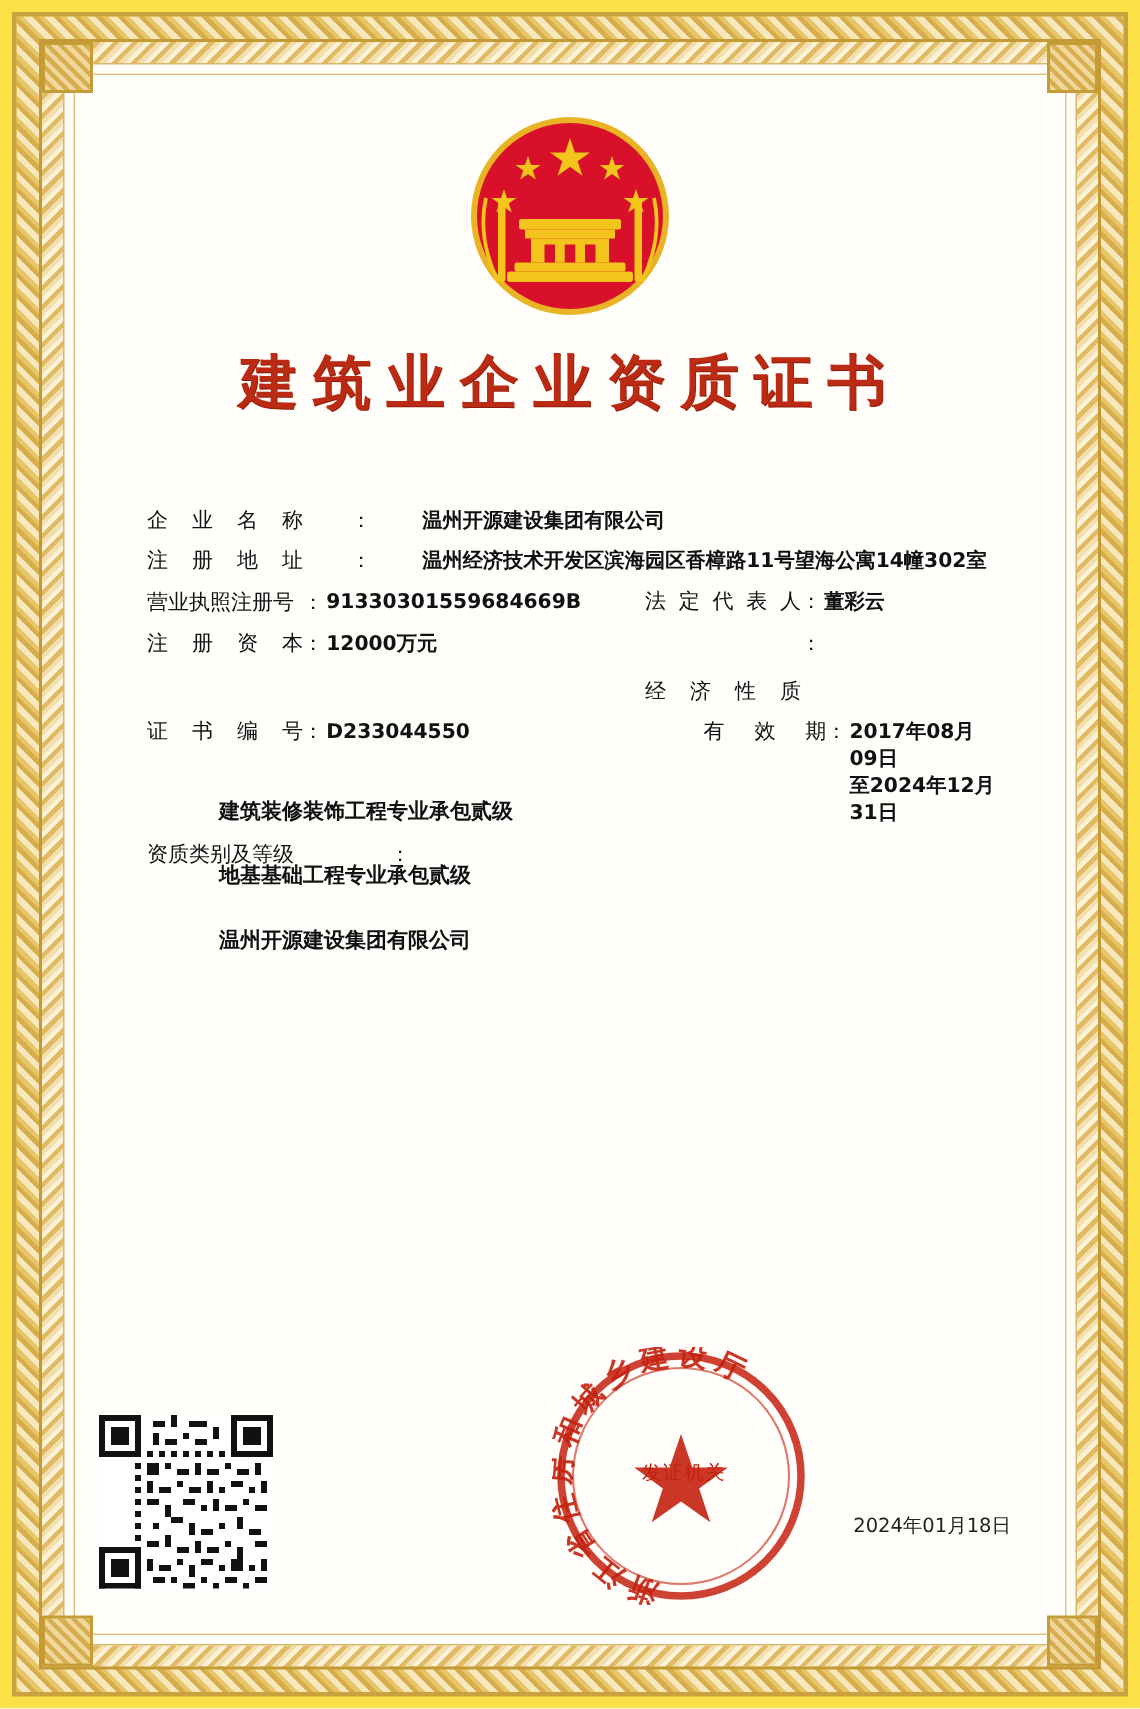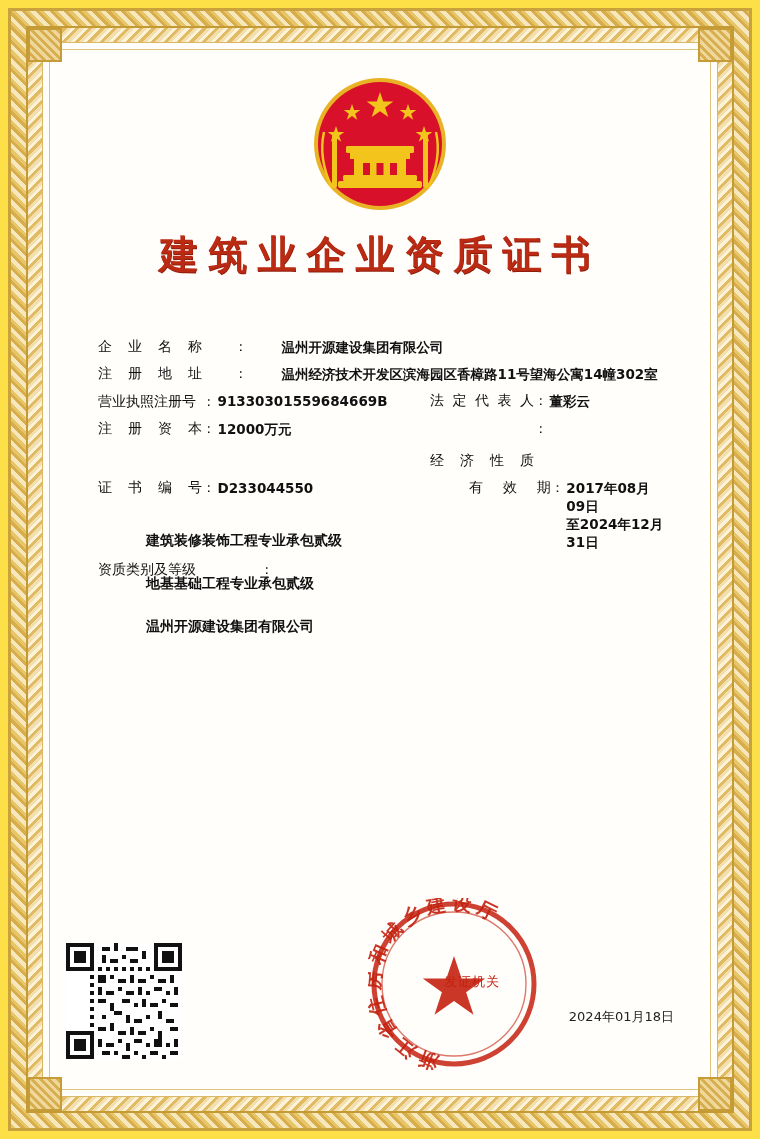--- a/index.html
+++ b/index.html
@@ -169,21 +169,21 @@
   
   .seal {
     position: absolute;
     left: 368px;
     top: 898px;
     width: 172px;
     height: 172px;
   }
   .seal-label {
     position: absolute;
-    left: 444px;
+    left: 428px;
     top: 973px;
     font-family: "DejaVu Serif", "Liberation Serif", serif;
     font-size: 13px;
     color: #c4210f;
     letter-spacing: 1px;
   }
 
   .issue-date {
     position: absolute;
     right: 86px;

